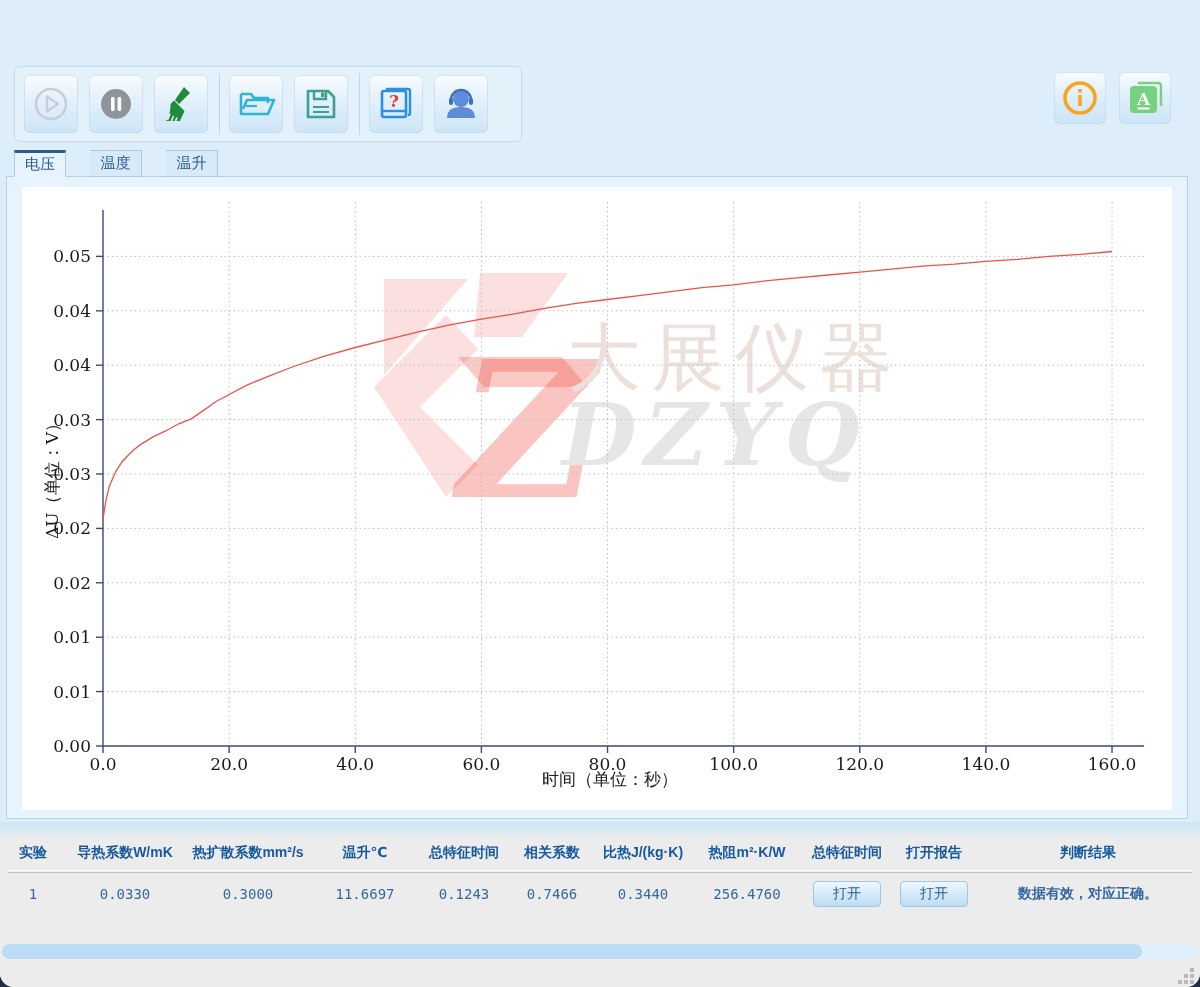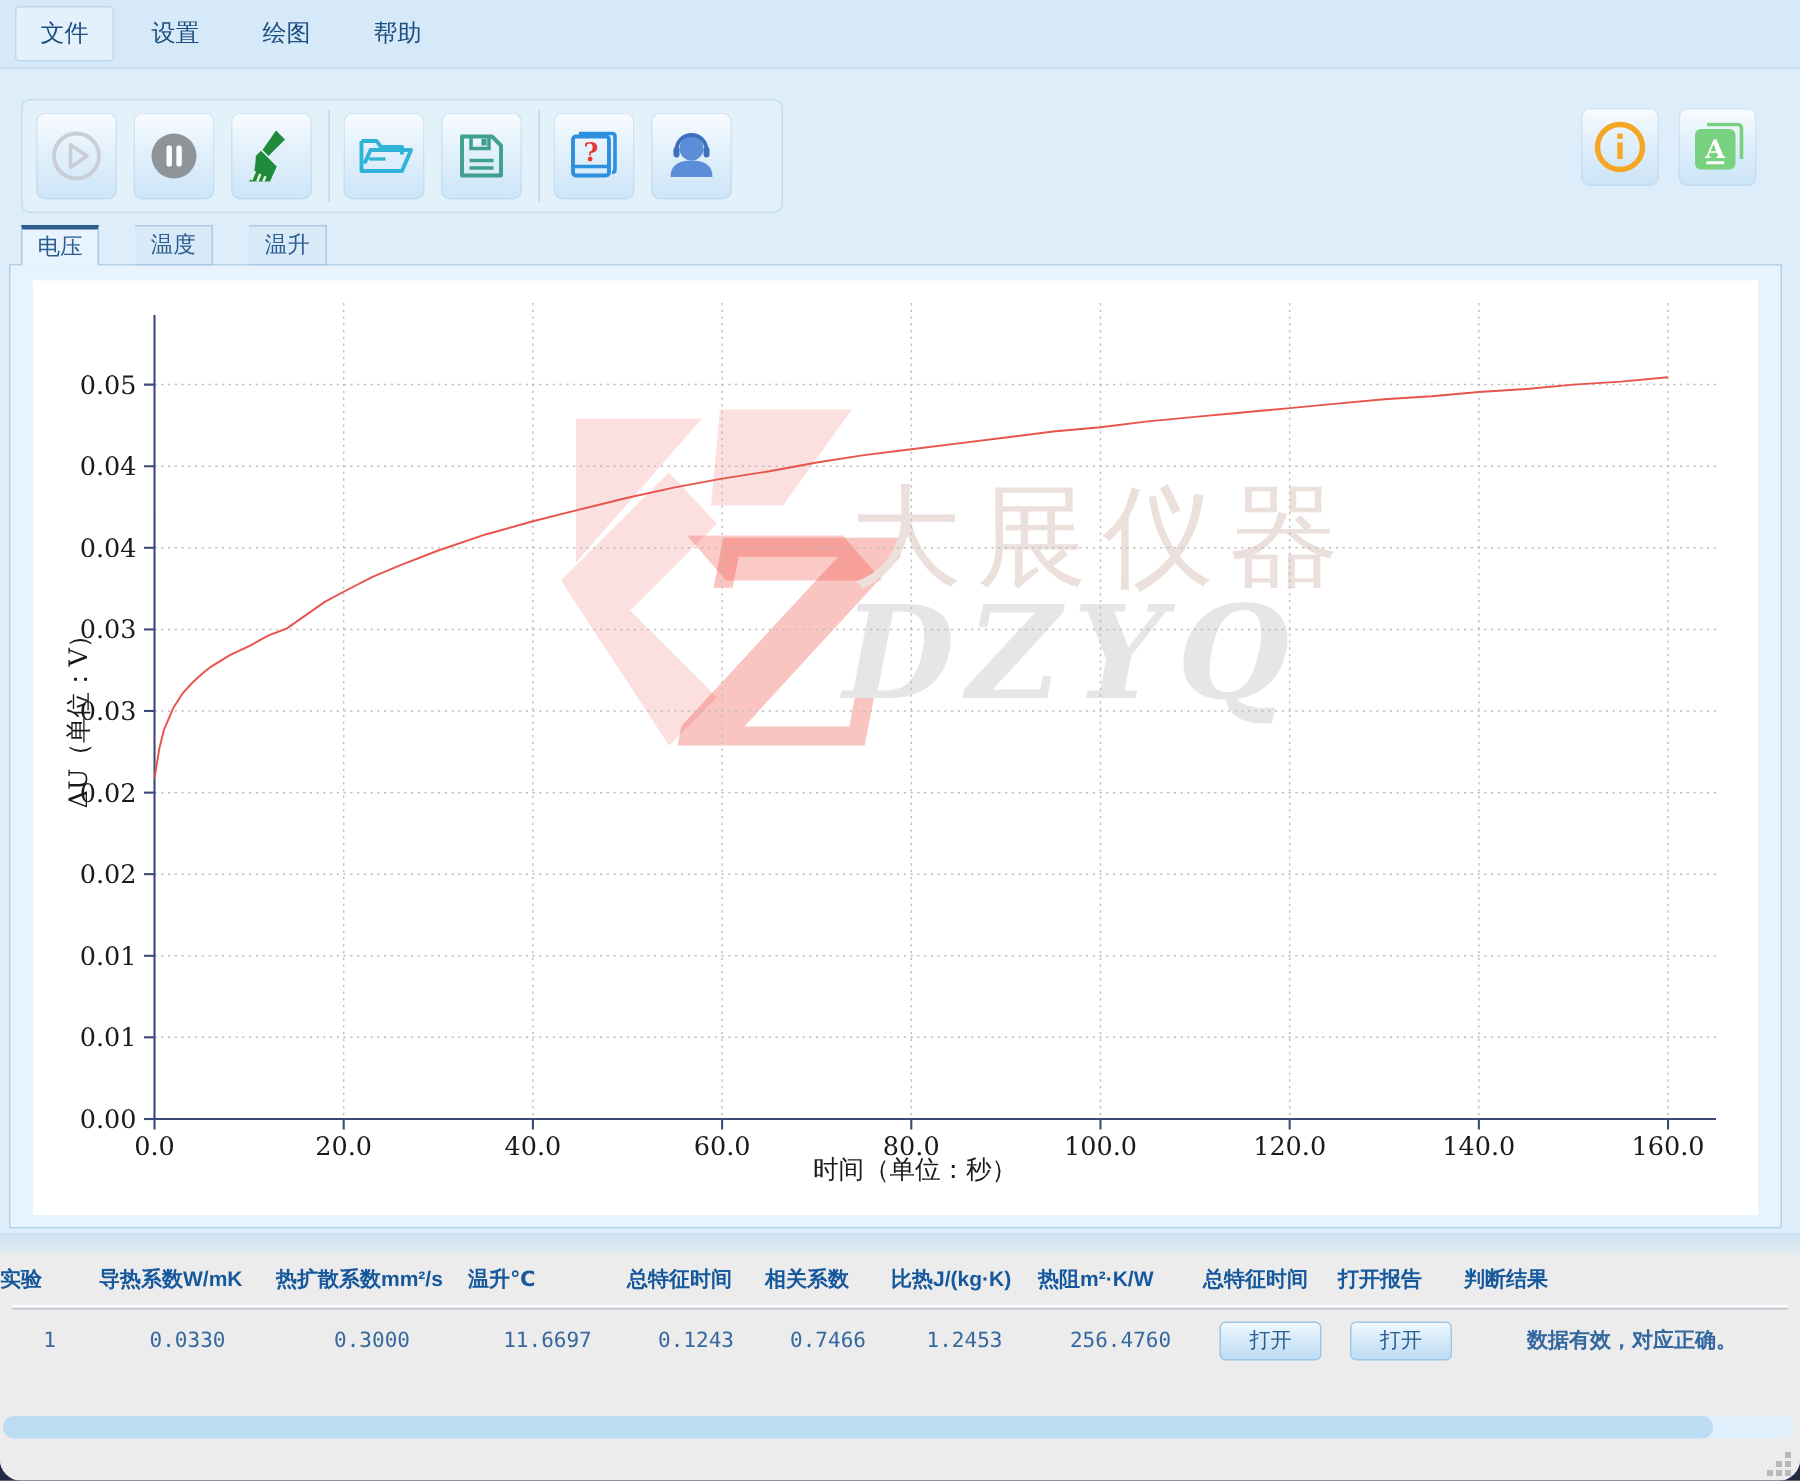--- a/index.html
+++ b/index.html
@@ -60,21 +60,21 @@
     background:#ffffff; z-index:4;
   }
   
   #bottom-panel { position:absolute; left:0; top:822px; width:1200px; height:165px; background:#ececec; }
   #bottom-band { position:absolute; left:0; top:0; width:1200px; height:16px;
     background:linear-gradient(180deg,#cbe3f4 0%,#dfeaf0 70%,#ececec 100%); }
   #tbl-header { position:absolute; left:0; top:14px; width:1200px; height:34px; display:flex; align-items:center; }
   #tbl-header-sep { position:absolute; left:8px; top:48px; width:1184px; height:3px;
     border-top:1px solid #ffffff; border-bottom:1px solid #b9c6cf; }
   #tbl-row { position:absolute; left:0; top:52px; width:1200px; height:40px; display:flex; align-items:center; }
-  .th { font-size:14px; font-weight:bold; color:#16589c; text-align:left; }
+  .th { font-size:14px; font-weight:bold; color:#16589c; text-align:center; }
   .td { font-size:14px; color:#35689f; text-align:center; font-family:"DejaVu Sans Mono","Liberation Mono",monospace; }
   .td.cn { font-family:"Liberation Sans","DejaVu Sans",sans-serif;font-weight:bold; }
   .open-btn {
     width:68px; height:26px; margin:0 auto; border:1px solid #9ec7e6; border-radius:4px;
     background:linear-gradient(180deg,#eff8fe 0%,#d4e9f8 50%,#bddcf3 100%);
     color:#2b5d8f; font-size:14px; display:flex; align-items:center; justify-content:center; cursor:pointer;
   }
   
   #hscroll-track { position:absolute; left:2px; top:122px; width:1194px; height:15px;
     background:#e0effc; border-radius:8px; }
@@ -83,26 +83,20 @@
   #resize-grip { position:absolute; right:6px; top:142px; width:22px; height:20px; }
   #resize-grip i { position:absolute; width:4px; height:4px; background:#b9b9b9; }
   
   text { font-family:"DejaVu Serif","Liberation Serif",serif; }
 </style>
 </head>
 <body>
 
 <div id="app">
 
-  <div id="menubar">
-    <div class="menu-item hl">文件</div>
-    <div class="menu-item">设置</div>
-    <div class="menu-item">绘图</div>
-    <div class="menu-item">帮助</div>
-  </div>
 
   <div id="toolbar-row">
     <div id="toolbar-panel">
       <div class="tb-btn disabled" title="">
         <svg width="40" height="40" viewBox="0 0 40 40">
           <circle cx="20" cy="20" r="15" fill="none" stroke="#c9ced6" stroke-width="2.6"></circle>
           <path d="M16 12.5 L27 20 L16 27.5 Z" fill="none" stroke="#c9ced6" stroke-width="2.4" stroke-linejoin="round"></path>
         </svg>
       </div>
       <div class="tb-btn">
@@ -272,21 +266,21 @@
       <div class="th" style="width:224px">判断结果</div>
     </div>
     <div id="tbl-header-sep"></div>
     <div id="tbl-row">
       <div class="td" style="width:66px">1</div>
       <div class="td" style="width:118px">0.0330</div>
       <div class="td" style="width:128px">0.3000</div>
       <div class="td" style="width:106px">11.6697</div>
       <div class="td" style="width:92px">0.1243</div>
       <div class="td" style="width:84px">0.7466</div>
-      <div class="td" style="width:98px">1.2453</div>
+      <div class="td" style="width:98px">0.3440</div>
       <div class="td" style="width:110px">256.4760</div>
       <div style="width:90px">
           <div class="open-btn">打开</div>
         </div>
       <div style="width:84px">
           <div class="open-btn">打开</div>
         </div>
       <div class="td cn" style="width:224px">数据有效，对应正确。</div>
     </div>
     <div id="hscroll-track">

